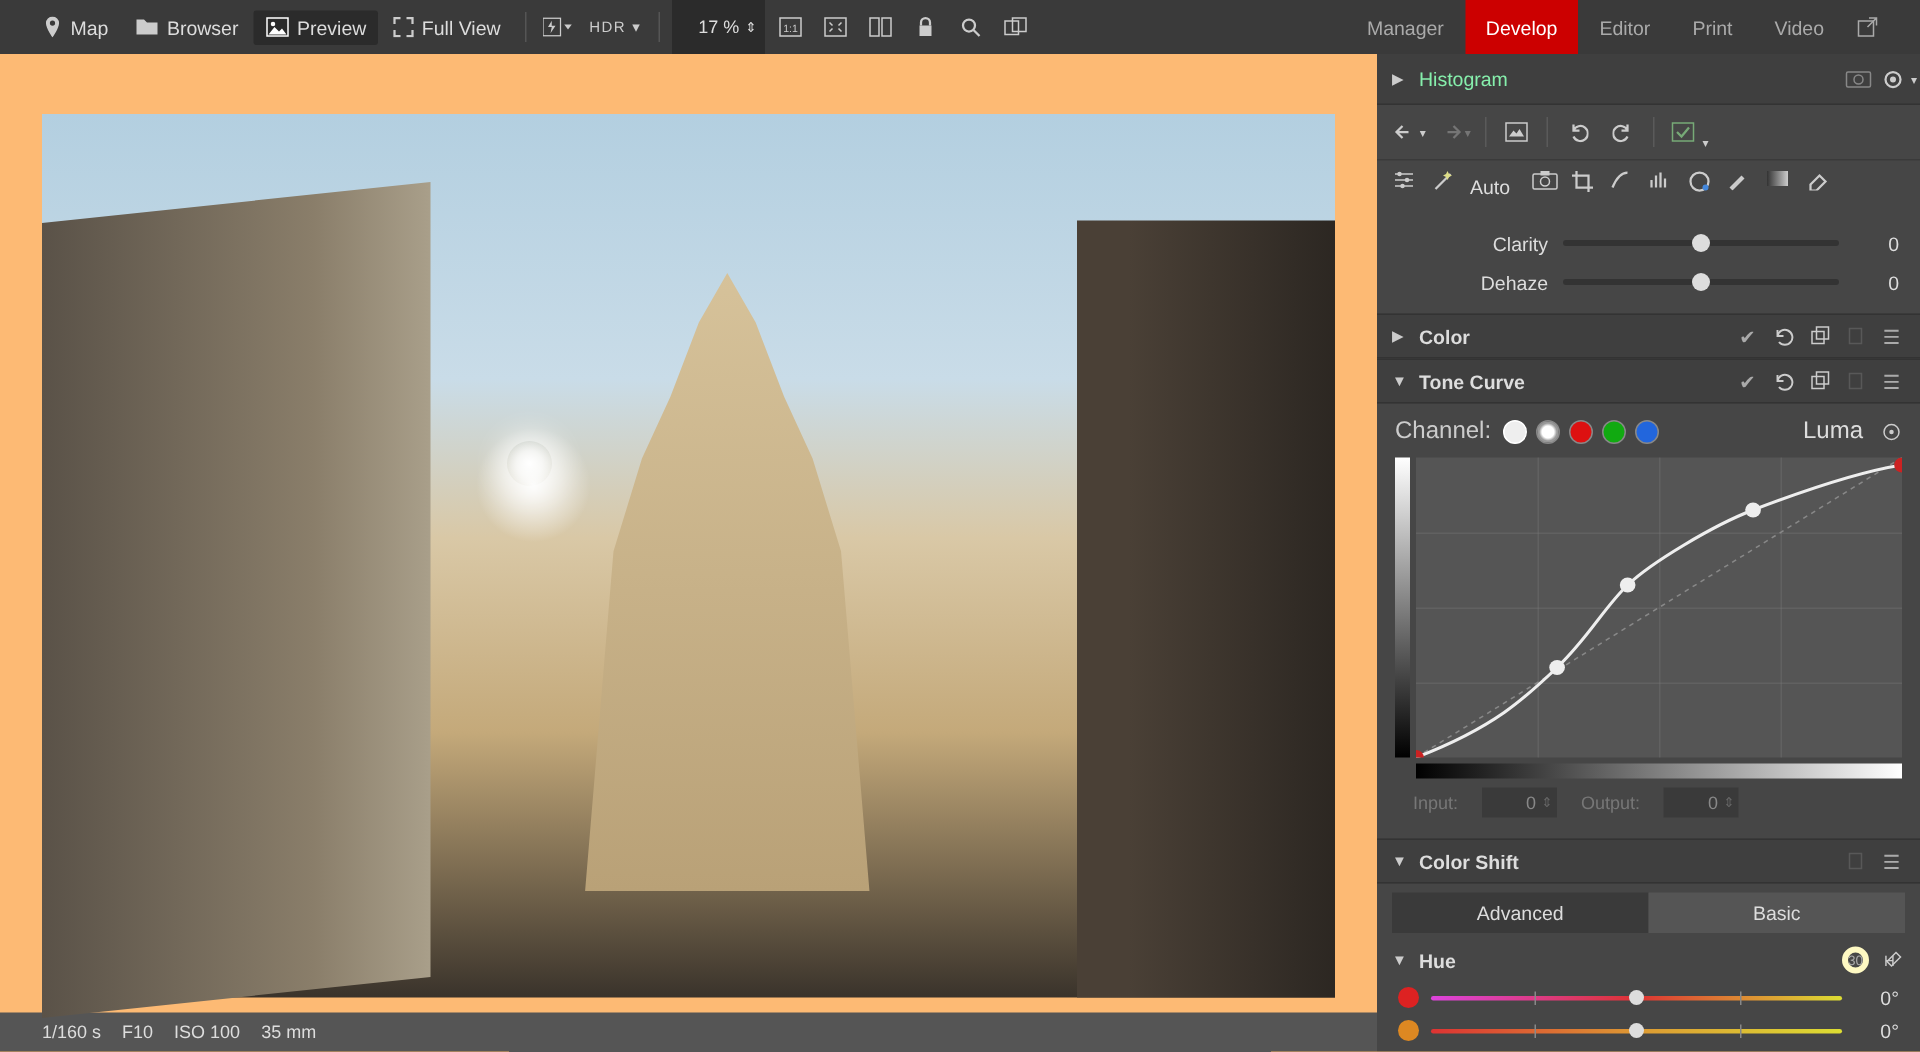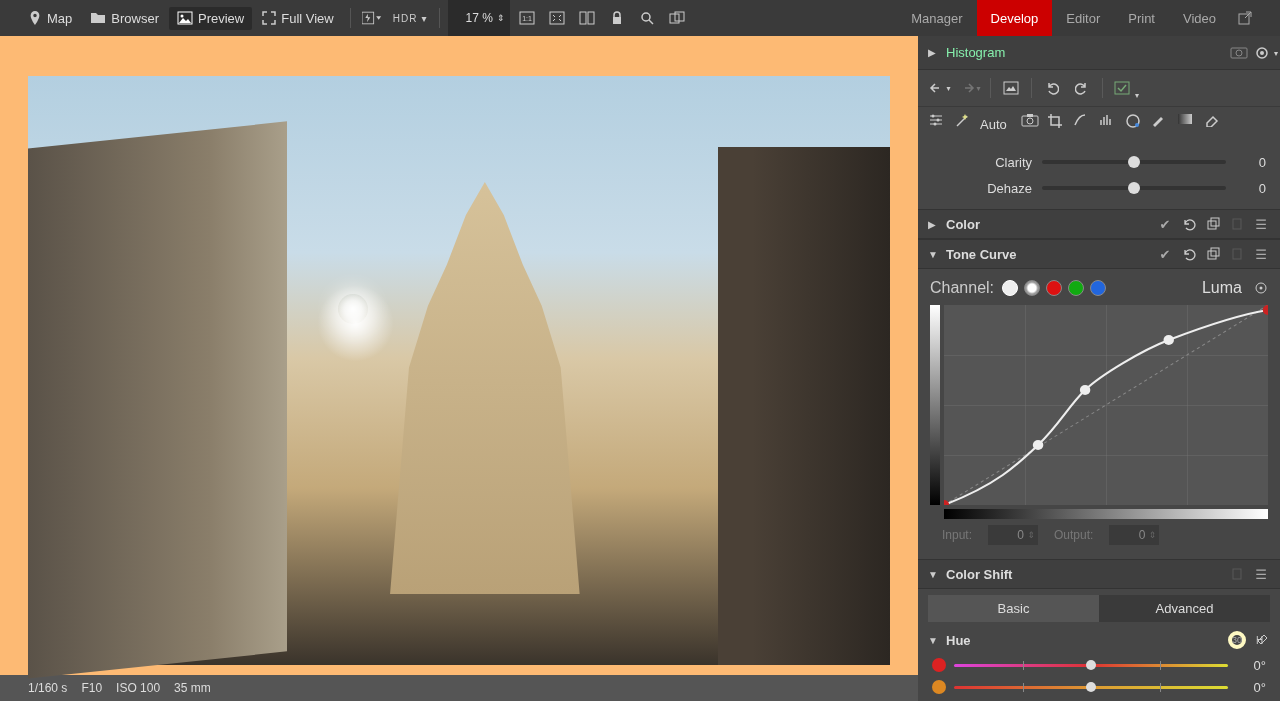--- a/index.html
+++ b/index.html
@@ -567,22 +567,22 @@
       <div class="icns">
         <span class="icn disabled">
             <svg width="14" height="14">
               <rect x="3" y="2" width="8" height="10" fill="none" stroke="#888"></rect>
             </svg>
           </span>
         <span class="icn">☰</span>
       </div>
     </div>
     <div class="tabrow">
+      <div class="tab">Advanced</div>
       <div class="tab active">Basic</div>
-      <div class="tab">Advanced</div>
     </div>
 
     <div class="section-head" style="background:transparent;border:none;height:28px">
       <span class="arrow">▼</span>
       <span class="title">Hue</span>
       <div class="icns">
         <span class="icn" style="border:4px solid #fef9c3;border-radius:50%;width:18px;height:18px;font-size:9px;line-height:16px;text-align:center">30</span>
         <span class="icn">
             <svg width="14" height="14">
               <text x="2" y="11" font-size="10" fill="#ccc">H</text>

